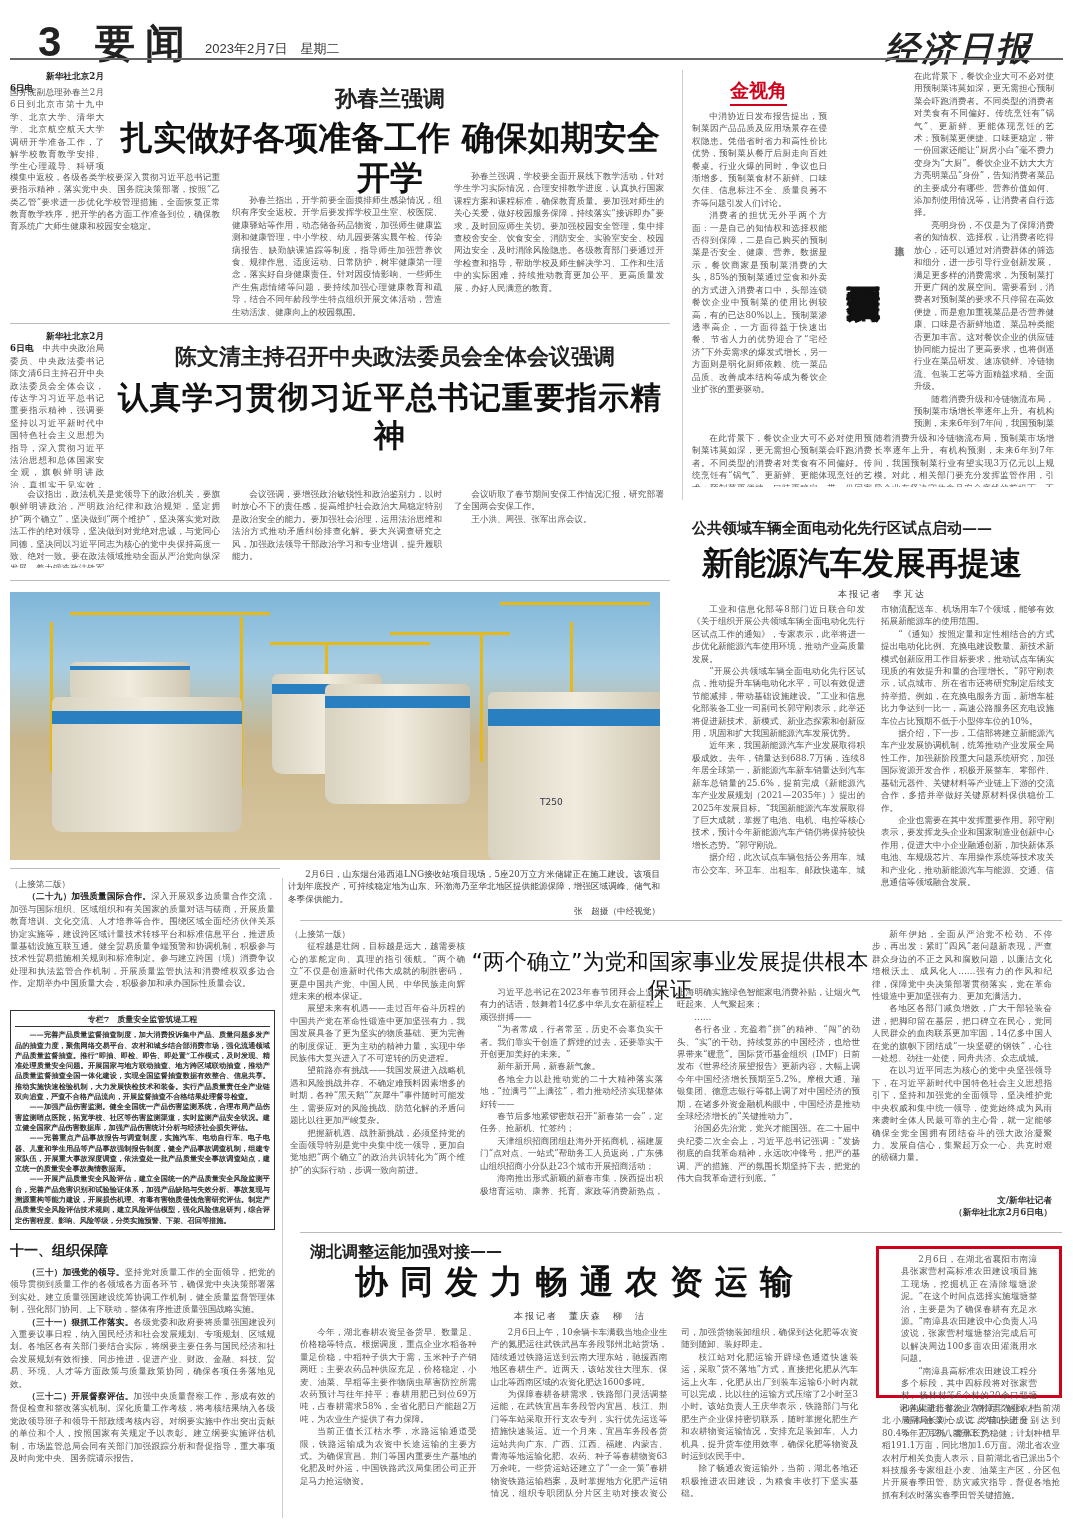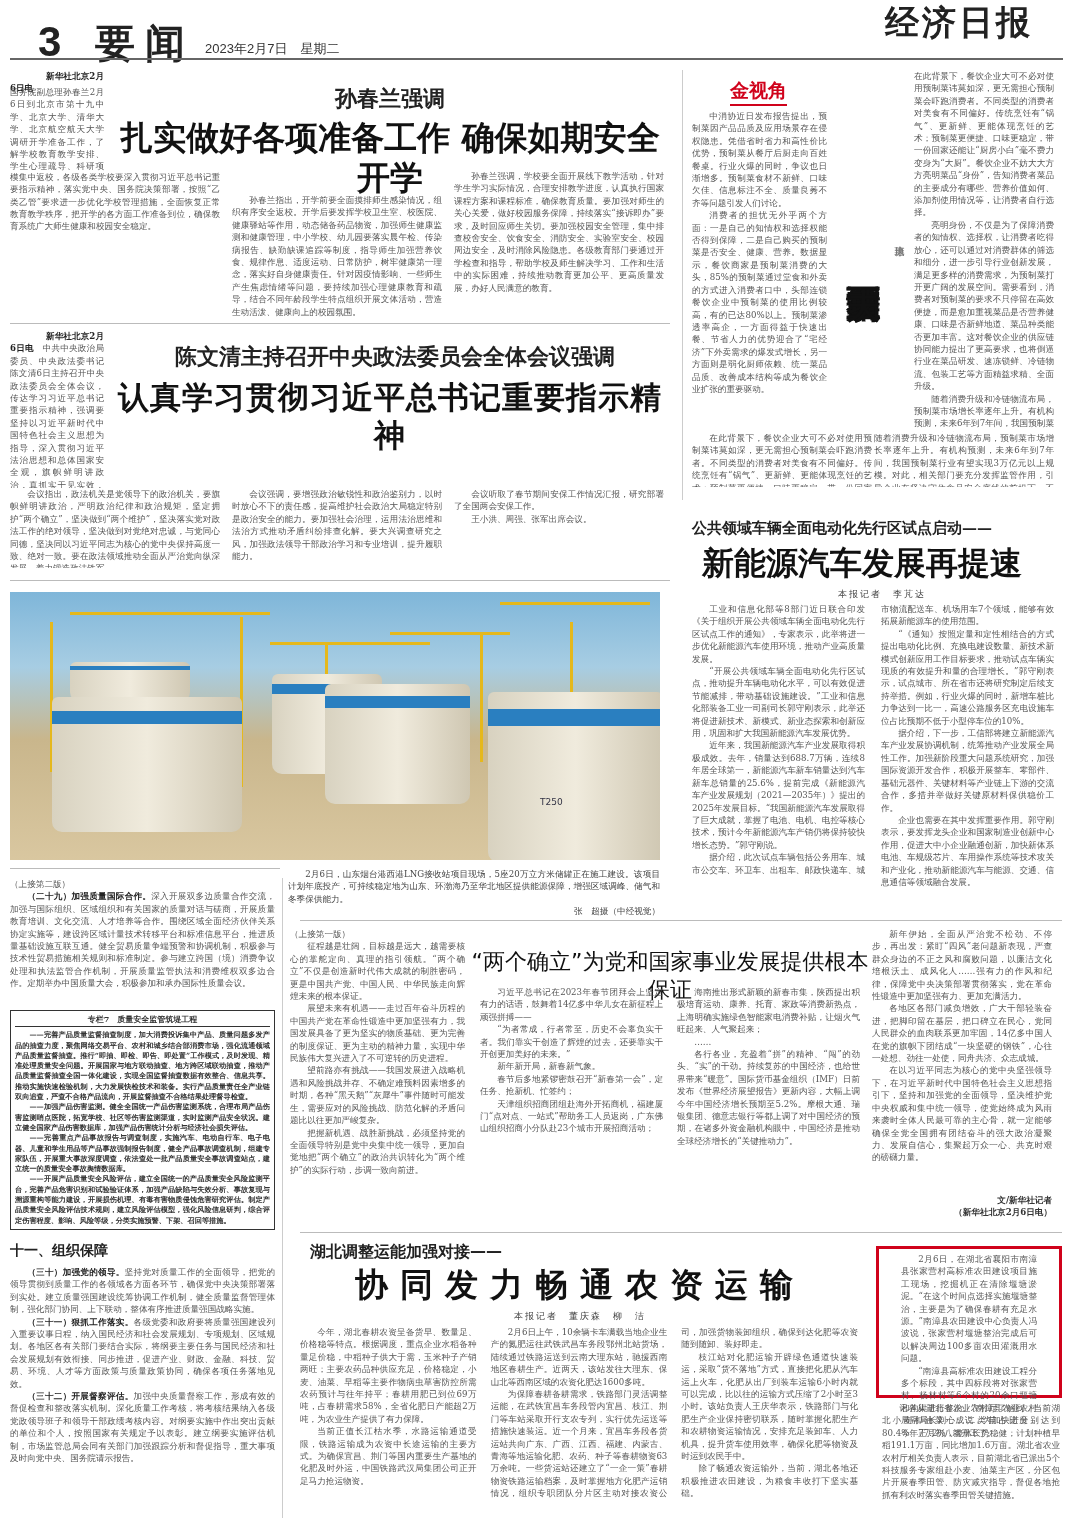--- a/index.html
+++ b/index.html
@@ -1,21 +1,21 @@
 <!DOCTYPE html>
 <html><head>
 <meta charset="utf-8">
 <style>
   * { box-sizing: border-box; margin: 0; padding: 0; }
   body { width: 1073px; height: 1521px; background: #fff; font-family: "DejaVu Serif", serif; color: #333; position: relative; overflow: hidden; }
   .abs { position: absolute; }
   .masthead-num { left: 38px; top: 18px; font-family: "Liberation Sans", sans-serif; font-weight: bold; font-size: 42px; color: #222; }
   .masthead-sec { left: 95px; top: 16px; font-size: 40px; font-weight: bold; letter-spacing: 10px; color: #222; }
   .masthead-date { left: 205px; top: 40px; font-family: Liberation Sans, sans-serif; font-size: 13px; color: #333; }
-  .masthead-brand { right: 40px; top: 0; font-size: 34px; font-weight: bold; color: #222; letter-spacing: 3px; }
+  .masthead-brand { right: 40px; top: 26px; font-size: 34px; font-weight: bold; font-style: italic; color: #222; letter-spacing: 3px; }
   .rule { height: 2px; background: #666; }
   .thin-rule { height: 1px; background: #bbb; }
   .vrule { width: 1px; background: #ccc; }
   .body-text { font-size: 8.6px; line-height: 12.4px; color: #555; text-align: justify; }
   .body-text p { text-indent: 2em; }
   .body-text p.noindent { text-indent: 0; }
   .dateline { font-weight: bold; color: #222; padding-left: 36px; }
   .kicker { font-weight: bold; color: #222; font-size: 22px; text-align: center; }
   .headline { font-family: "DejaVu Sans", sans-serif; font-weight: bold; color: #111; text-align: center; }
   .byline { font-size: 9px; color: #444; text-align: center; letter-spacing: 2px; }
@@ -135,21 +135,21 @@
 
 <div class="abs" style="left:692px; top:515px; width:370px; height:395px;">
   <div class="abs kicker" style="left:0; top:4px; width:340px; font-size:15px; text-align:left;">公共领域车辆全面电动化先行区试点启动——</div>
   <div class="abs headline" style="left:0; top:28px; width:340px; font-size:32px; line-height:40px; font-family:'DejaVu Serif',serif;">新能源汽车发展再提速</div>
   <div class="abs byline" style="left:110px; top:73px; width:160px;">本报记者　李芃达</div>
   <div class="abs body-text cols2" style="left:0; top:88px; width:362px; height:305px; overflow:hidden;">
     <p>工业和信息化部等8部门近日联合印发《关于组织开展公共领域车辆全面电动化先行区试点工作的通知》，专家表示，此举将进一步优化新能源汽车使用环境，推动产业高质量发展。</p>
     <p>“开展公共领域车辆全面电动化先行区试点，推动提升车辆电动化水平，可以有效促进节能减排，带动基础设施建设。”工业和信息化部装备工业一司副司长郭守刚表示，此举还将促进新技术、新模式、新业态探索和创新应用，巩固和扩大我国新能源汽车发展优势。</p>
     <p>近年来，我国新能源汽车产业发展取得积极成效。去年，销量达到688.7万辆，连续8年居全球第一，新能源汽车新车销量达到汽车新车总销量的25.6%，提前完成《新能源汽车产业发展规划（2021—2035年）》提出的2025年发展目标。“我国新能源汽车发展取得了巨大成就，掌握了电池、电机、电控等核心技术，预计今年新能源汽车产销仍将保持较快增长态势。”郭守刚说。</p>
     <p>据介绍，此次试点车辆包括公务用车、城市公交车、环卫车、出租车、邮政快递车、城市物流配送车、机场用车7个领域，能够有效拓展新能源车的使用范围。</p>
-    <p>“《通知》按照定量和定性相结合的方式提出电动化比例、充换电建设数量、新技术新模式创新应用工作目标要求，推动试点车辆实现质的有效提升和量的合理增长。”郭守刚表示，试点城市、所在省市还将研究制定后续支持举措。例如，行业火爆的同时，新增车桩比力争达到一比一，高速公路服务区充电设施车位占比预期不低于小型停车位的10%。</p>
+    <p>“《通知》按照定量和定性相结合的方式提出电动化比例、充换电建设数量、新技术新模式创新应用工作目标要求，推动试点车辆实现质的有效提升和量的合理增长。”郭守刚表示，试点城市、所在省市还将研究制定后续支持举措。例如，在充换电服务方面，新增车桩比力争达到一比一，高速公路服务区充电设施车位占比预期不低于小型停车位的10%。</p>
     <p>据介绍，下一步，工信部将建立新能源汽车产业发展协调机制，统筹推动产业发展全局性工作。加强新阶段重大问题系统研究，加强国际资源开发合作，积极开展整车、零部件、基础元器件、关键材料等产业链上下游的交流合作，多措并举做好关键原材料保供稳价工作。</p>
     <p>企业也需要在其中发挥重要作用。郭守刚表示，要发挥龙头企业和国家制造业创新中心作用，促进大中小企业融通创新，加快新体系电池、车规级芯片、车用操作系统等技术攻关和产业化，推动新能源汽车与能源、交通、信息通信等领域融合发展。</p>
   </div>
 </div>
 
 <div class="abs thin-rule" style="left:300px; top:920px; width:762px;"></div>
 
 <div class="abs" style="left:10px; top:878px; width:265px; height:640px;">
   <div class="body-text" style="height:130px; overflow:hidden;">
     <p class="noindent">（上接第二版）</p>
@@ -178,42 +178,44 @@
     <p class="noindent">（上接第一版）</p>
     <p>征程越是壮阔，目标越是远大，越需要核心的掌舵定向、真理的指引领航。“两个确立”不仅是创造新时代伟大成就的制胜密码，更是中国共产党、中国人民、中华民族走向辉煌未来的根本保证。</p>
     <p>展望未来有机遇——走过百年奋斗历程的中国共产党在革命性锻造中更加坚强有力，我国发展具备了更为坚实的物质基础、更为完善的制度保证、更为主动的精神力量，实现中华民族伟大复兴进入了不可逆转的历史进程。</p>
     <p>望前路亦有挑战——我国发展进入战略机遇和风险挑战并存、不确定难预料因素增多的时期，各种“黑天鹅”“灰犀牛”事件随时可能发生，需要应对的风险挑战、防范化解的矛盾问题比以往更加严峻复杂。</p>
     <p>把握新机遇、战胜新挑战，必须坚持党的全面领导特别是党中央集中统一领导，更加自觉地把“两个确立”的政治共识转化为“两个维护”的实际行动，步调一致向前进。</p>
   </div>
   <div class="abs body-text" style="left:190px; top:58px; width:380px; height:225px; overflow:hidden; column-count:2; column-gap:14px;">
     <p>习近平总书记在2023年春节团拜会上坚定有力的话语，鼓舞着14亿多中华儿女在新征程上顽强拼搏——</p>
     <p>“为者常成，行者常至，历史不会辜负实干者。我们靠实干创造了辉煌的过去，还要靠实干开创更加美好的未来。”</p>
     <p>新年新开局，新春新气象。</p>
+    <p>各地全力以赴推动党的二十大精神落实落地，“拉满弓”“上满弦”，着力推动经济实现整体好转——</p>
     <p>春节后多地紧锣密鼓召开“新春第一会”，定任务、抢新机、忙签约；</p>
     <p>天津组织招商团组赴海外开拓商机，福建厦门“点对点、一站式”帮助务工人员返岗，广东佛山组织招商小分队赴23个城市开展招商活动；</p>
     <p>海南推出形式新颖的新春市集，陕西提出积极培育运动、康养、托育、家政等消费新热点，上海明确实施绿色智能家电消费补贴，让烟火气旺起来、人气聚起来；</p>
     <p>……</p>
     <p>各行各业，充盈着“拼”的精神、“闯”的劲头、“实”的干劲。持续复苏的中国经济，也给世界带来“暖意”。国际货币基金组织（IMF）日前发布《世界经济展望报告》更新内容，大幅上调今年中国经济增长预期至5.2%。摩根大通、瑞银集团、德意志银行等都上调了对中国经济的预期，在诸多外资金融机构眼中，中国经济是推动全球经济增长的“关键推动力”。</p>
+    <p>治国必先治党，党兴才能国强。在二十届中央纪委二次全会上，习近平总书记强调：“发扬彻底的自我革命精神，永远吹冲锋号，把严的基调、严的措施、严的氛围长期坚持下去，把党的伟大自我革命进行到底。”</p>
   </div>
   <div class="abs body-text" style="left:582px; top:0; width:180px; height:265px; overflow:hidden;">
     <p>新年伊始，全面从严治党不松劲、不停步，再出发：紧盯“四风”老问题新表现，严查群众身边的不正之风和腐败问题，以廉洁文化培根沃土、成风化人……强有力的作风和纪律，保障党中央决策部署贯彻落实，党在革命性锻造中更加坚强有力、更加充满活力。</p>
     <p>各地区各部门减负增效，广大干部轻装奋进，把脚印留在基层，把口碑立在民心，党同人民群众的血肉联系更加牢固，14亿多中国人在党的旗帜下团结成“一块坚硬的钢铁”，心往一处想、劲往一处使，同舟共济、众志成城。</p>
     <p>在以习近平同志为核心的党中央坚强领导下，在习近平新时代中国特色社会主义思想指引下，坚持和加强党的全面领导，坚决维护党中央权威和集中统一领导，使党始终成为风雨来袭时全体人民最可靠的主心骨，就一定能够确保全党全国拥有团结奋斗的强大政治凝聚力、发展自信心，集聚起万众一心、共克时艰的磅礴力量。</p>
   </div>
   <div class="abs" style="left:582px; top:266px; width:180px; text-align:right; font-size:8.6px; color:#333; font-weight:bold; line-height:12px;">
     <div>文/新华社记者</div>
     <div>（新华社北京2月6日电）</div>
   </div>
 </div>
 
 <div class="abs thin-rule" style="left:300px; top:1232px; width:762px;"></div>
 
 <div class="abs" style="left:300px; top:1238px; width:762px; height:280px;">
   <div class="abs kicker" style="left:10px; top:4px; width:250px; font-size:16px; text-align:left;">湖北调整运能加强对接——</div>
-  <div class="abs headline" style="left:30px; top:26px; width:500px; font-size:33px; line-height:42px; letter-spacing:12px;">协同发力畅通农资运输</div>
+  <div class="abs headline" style="left:30px; top:26px; width:500px; font-size:33px; line-height:42px; letter-spacing:12px;font-family:Liberation Mono, monospace;">协同发力畅通农资运输</div>
   <div class="abs byline" style="left:180px; top:72px; width:200px;">本报记者　董庆森　柳　洁</div>
   <div class="abs body-text cols3" style="left:0; top:88px; width:558px; height:190px; overflow:hidden; column-gap:14px;">
     <p>今年，湖北春耕农资呈备货早、数量足、价格稳等特点。根据调度，重点企业水稻备种量足价稳，中稻种子供大于需，玉米种子产销两旺；主要农药品种供应充足，价格稳定，小麦、油菜、早稻等主要作物病虫草害防控所需农药预计与往年持平；春耕用肥已到位69万吨，占春耕需求58%，全省化肥日产能超2万吨，为农业生产提供了有力保障。</p>
     <p>当前正值长江枯水季，水路运输通道受限，铁路运输成为农资中长途运输的主要方式。为确保宜昌、荆门等国内重要生产基地的化肥及时外运，中国铁路武汉局集团公司正开足马力抢运物资。</p>
     <p>2月6日上午，10余辆卡车满载当地企业生产的氮肥运往武铁武昌车务段鄂州北站货场，陆续通过铁路运送到云南大理东站，驰援西南地区春耕生产。近两天，该站发往大理东、保山北等西南区域的农资化肥达1600多吨。</p>
     <p>为保障春耕备耕需求，铁路部门灵活调整运能，在武铁宜昌车务段管内宜昌、枝江、荆门等车站采取开行支农专列，实行优先运送等措施快速装运。近一个月来，宜昌车务段各货运站共向广东、广西、江西、福建、内蒙古、青海等地运输化肥、农药、种子等春耕物资63万余吨。一些货运站还建立了“一企一策”春耕物资铁路运输档案，及时掌握地方化肥产运销情况，组织专职团队分片区主动对接农资公司，加强货物装卸组织，确保到达化肥等农资随到随卸、装好即走。</p>
     <p>枝江站对化肥运输开辟绿色通道快速装运，采取“货不落地”方式，直接把化肥从汽车运上火车，化肥从出厂到装车运输6小时内就可以完成，比以往的运输方式压缩了2小时至3小时。该站负责人王庆华表示，铁路部门与化肥生产企业保持密切联系，随时掌握化肥生产和农耕物资运输情况，安排充足装卸车、人力机具，提升货车使用效率，确保化肥等物资及时运到农民手中。</p>
     <p>除了畅通农资运输外，当前，湖北各地还积极推进农田建设，为粮食丰收打下坚实基础。</p>
   </div>
   <div class="abs red-box" style="left:576px; top:8px; width:186px; height:152px; padding:4px 22px;">

